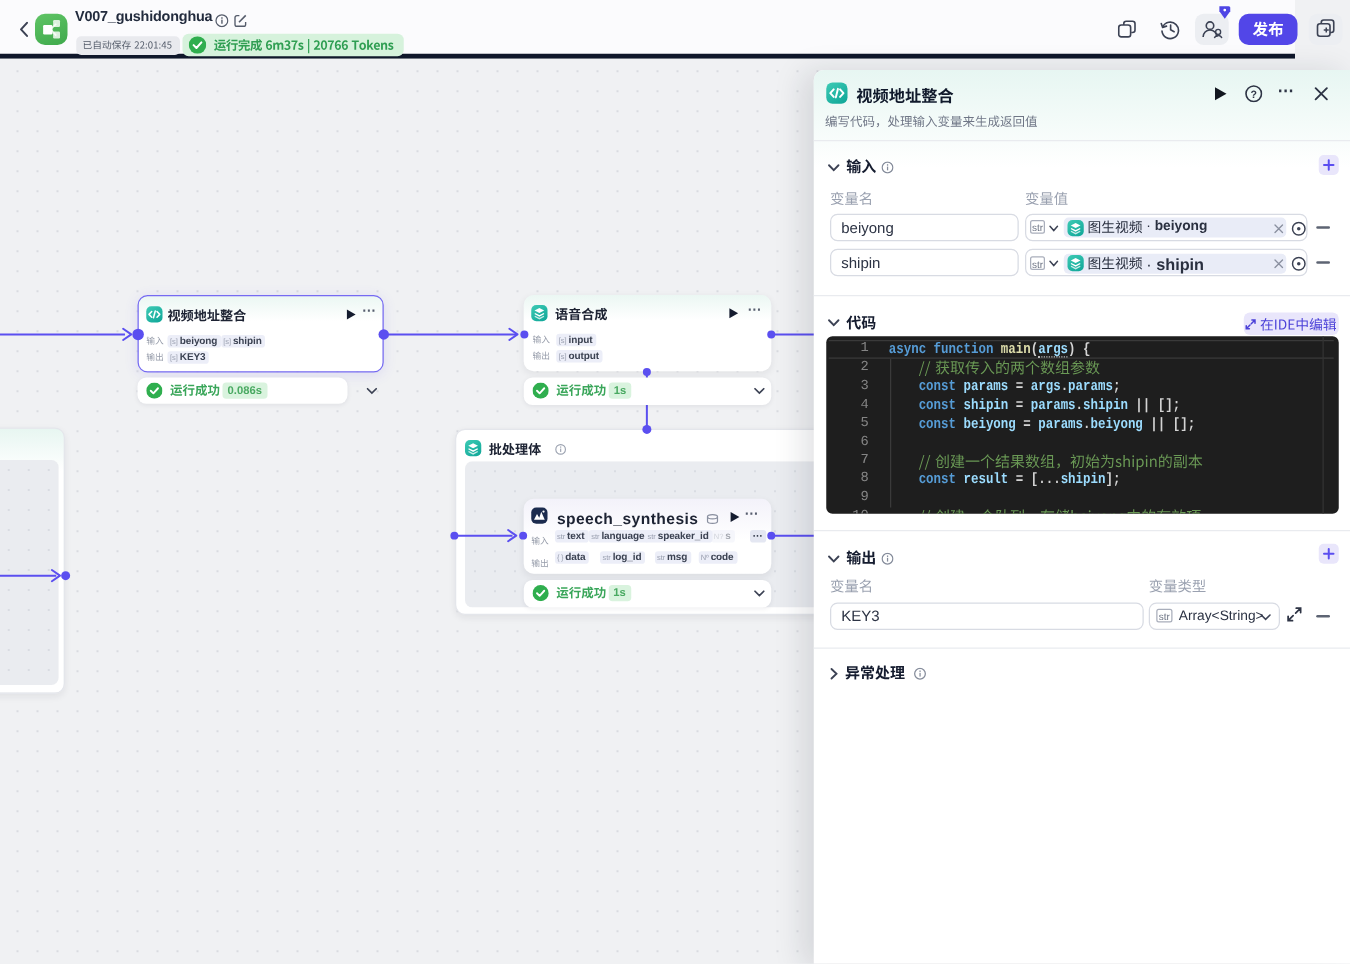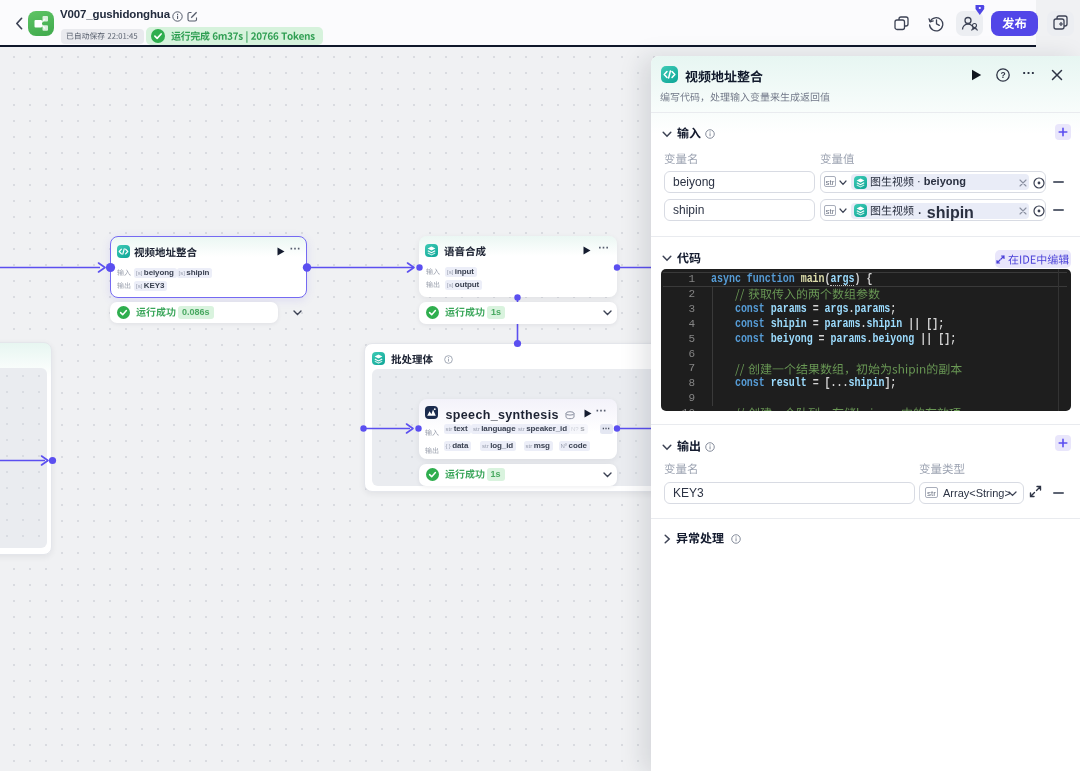--- a/index.html
+++ b/index.html
@@ -1,20 +1,20 @@
 <!DOCTYPE html>
 <html><head><meta charset="utf-8"><style>
 *{margin:0;padding:0;box-sizing:border-box}
 html,body{width:1080px;height:771px;overflow:hidden;background:#f0f1f3;font-family:"Liberation Sans",sans-serif}
 #app{position:relative;width:1080px;height:771px}
 .abs{position:absolute}
 svg{display:block}
 .zh svg{display:block}
 
-#topbar{position:absolute;left:0;top:0;width:1036px;height:47px;background:#fbfbfd;border-bottom:2px solid #0f172a}
+#topbar{position:absolute;left:0;top:0;width:1036px;height:47px;background:#fbfbfd;border-bottom:4px solid #0f172a}
 
 #canvas{position:absolute;z-index:0;left:0;top:47px;width:1080px;height:724px;background:#f0f1f3;background-image:radial-gradient(#d9dbe0 1px,transparent 1.2px);background-size:16px 16px;background-position:6px 2px}
 .card{position:absolute;background:#fff;border-radius:8px;box-shadow:0 2px 6px rgba(26,31,48,.07)}
 .mint{background:linear-gradient(180deg,#ebf7f3 0%,#ffffff 33%)}
 .statusbar{position:absolute;background:#fff;border-radius:7px;box-shadow:0 1px 4px rgba(26,31,48,.08)}
 .ntag{position:absolute;height:10px;background:#eceef8;border-radius:2.5px;font-size:8px;font-weight:bold;color:#3b4252;line-height:10px;padding:0 3px 0 2px;white-space:nowrap;letter-spacing:-0.1px}
 .ntag .ti{font-size:6px;color:#989eae;font-weight:normal;margin-right:1.5px;letter-spacing:0}
 .nicon{position:absolute;width:13px;height:13px;border-radius:4px}
 .teal{background:linear-gradient(145deg,#3ecbb5,#0ea597)}
 .dots3{position:absolute;font-size:11px;font-weight:bold;color:#565d6e;letter-spacing:1px}
@@ -467,21 +467,21 @@
               <path d="M2.8 9 L6.5 10.9 L10.2 9" stroke="#fff" stroke-width="1.1" fill="none" opacity=".75"></path>
             </svg>
           </div>
       <span class="zh abs" style="left:19px;top:2px">
             <svg width="45" height="11" viewBox="0 0 45 11" style="overflow:visible">
               <g transform="translate(0,9.68) scale(0.01100,-0.01100)">
                 <path d="M375.0 279.0C455.0 262.0 557.0 227.0 613.0 199.0L644.0 250.0C588.0 276.0 487.0 309.0 407.0 325.0ZM275.0 152.0C413.0 135.0 586.0 95.0 682.0 61.0L715.0 117.0C618.0 149.0 445.0 188.0 310.0 203.0ZM84.0 796.0V-80.0H156.0V-38.0H842.0V-80.0H917.0V796.0ZM156.0 29.0V728.0H842.0V29.0ZM414.0 708.0C364.0 626.0 278.0 548.0 192.0 497.0C208.0 487.0 234.0 464.0 245.0 452.0C275.0 472.0 306.0 496.0 337.0 523.0C367.0 491.0 404.0 461.0 444.0 434.0C359.0 394.0 263.0 364.0 174.0 346.0C187.0 332.0 203.0 303.0 210.0 285.0C308.0 308.0 413.0 345.0 508.0 396.0C591.0 351.0 686.0 317.0 781.0 296.0C790.0 314.0 809.0 340.0 823.0 353.0C735.0 369.0 647.0 396.0 569.0 432.0C644.0 481.0 707.0 538.0 749.0 606.0L706.0 631.0L695.0 628.0H436.0C451.0 647.0 465.0 666.0 477.0 686.0ZM378.0 563.0 385.0 570.0H644.0C608.0 531.0 560.0 496.0 506.0 465.0C455.0 494.0 411.0 527.0 378.0 563.0Z M1239.0 824.0C1201.0 681.0 1136.0 542.0 1054.0 453.0C1073.0 443.0 1106.0 421.0 1121.0 408.0C1159.0 453.0 1194.0 510.0 1226.0 573.0H1463.0V352.0H1165.0V280.0H1463.0V25.0H1055.0V-48.0H1949.0V25.0H1541.0V280.0H1865.0V352.0H1541.0V573.0H1901.0V646.0H1541.0V840.0H1463.0V646.0H1259.0C1281.0 697.0 1300.0 752.0 1315.0 807.0Z M2450.0 791.0V259.0H2523.0V725.0H2832.0V259.0H2907.0V791.0ZM2154.0 804.0C2190.0 765.0 2229.0 710.0 2247.0 673.0L2308.0 713.0C2290.0 748.0 2250.0 800.0 2211.0 838.0ZM2637.0 649.0V454.0C2637.0 297.0 2607.0 106.0 2354.0 -25.0C2369.0 -37.0 2393.0 -65.0 2402.0 -81.0C2552.0 -2.0 2631.0 105.0 2671.0 214.0V20.0C2671.0 -47.0 2698.0 -65.0 2766.0 -65.0H2857.0C2944.0 -65.0 2955.0 -24.0 2965.0 133.0C2946.0 138.0 2921.0 148.0 2902.0 163.0C2898.0 19.0 2893.0 -8.0 2858.0 -8.0H2777.0C2749.0 -8.0 2741.0 0.0 2741.0 28.0V276.0H2690.0C2705.0 337.0 2709.0 397.0 2709.0 452.0V649.0ZM2063.0 668.0V599.0H2305.0C2247.0 472.0 2142.0 347.0 2039.0000000000002 277.0C2050.0 263.0 2068.0 225.0 2074.0 204.0C2113.0 233.0 2152.0 269.0 2190.0 310.0V-79.0H2261.0V352.0C2296.0 307.0 2339.0 250.0 2359.0 219.0L2407.0 279.0C2388.0 301.0 2318.0 381.0 2280.0 422.0C2328.0 490.0 2369.0 566.0 2397.0 644.0L2357.0 671.0L2343.0 668.0Z M3701.0 501.0C3699.0 151.0 3688.0 35.0 3446.0 -30.0C3459.0 -43.0 3477.0 -67.0 3483.0 -83.0C3743.0 -9.0 3762.0 129.0 3764.0 501.0ZM3728.0 84.0C3795.0 34.0 3881.0 -38.0 3923.0 -82.0L3968.0 -34.0C3925.0 9.0 3837.0 78.0 3770.0 126.0ZM3428.0 386.0C3376.0 178.0 3261.0 42.0 3049.0 -25.0C3064.0 -40.0 3081.0 -65.0 3088.0 -83.0C3315.0 -3.0 3438.0 144.0 3493.0 371.0ZM3133.0 397.0C3113.0 323.0 3080.0 248.0 3037.0 197.0C3054.0 189.0 3081.0 172.0 3093.0 162.0C3135.0 217.0 3174.0 301.0 3196.0 383.0ZM3544.0 609.0V137.0H3608.0V550.0H3854.0V139.0H3922.0V609.0H3742.0L3782.0 714.0H3950.0V781.0H3518.0V714.0H3709.0C3699.0 680.0 3686.0 640.0 3672.0 609.0ZM3114.0 753.0V529.0H3039.0V461.0H3248.0V158.0H3316.0V461.0H3502.0V529.0H3334.0V652.0H3479.0V716.0H3334.0V841.0H3266.0V529.0H3176.0V753.0Z" fill="#2a3040"></path>
               </g>
             </svg>
           </span>
-      <span class="abs" style="left:66px;top:1px;font-size:16px;color:#2a3040"> · <b>shipin</b></span>
+      <span class="abs" style="left:66px;top:1px;font-size:13px;color:#2a3040"> · <b>shipin</b></span>
       <svg class="abs" style="left:168px;top:4.5px" width="8" height="8" viewBox="0 0 8 8">
             <path d="M1 1 L7 7 M7 1 L1 7" stroke="#8a90a0" stroke-width="1.1" stroke-linecap="round"></path>
           </svg>
     </div>
     <svg class="abs" style="left:212px;top:5px" width="12" height="12" viewBox="0 0 12 12">
           <circle cx="6" cy="6" r="5" stroke="#3c4254" stroke-width="1.2" fill="none"></circle>
           <circle cx="6" cy="6" r="1.4" fill="#3c4254"></circle>
         </svg>
   </div>
   <div class="minus" style="left:402px;top:153px"></div>

